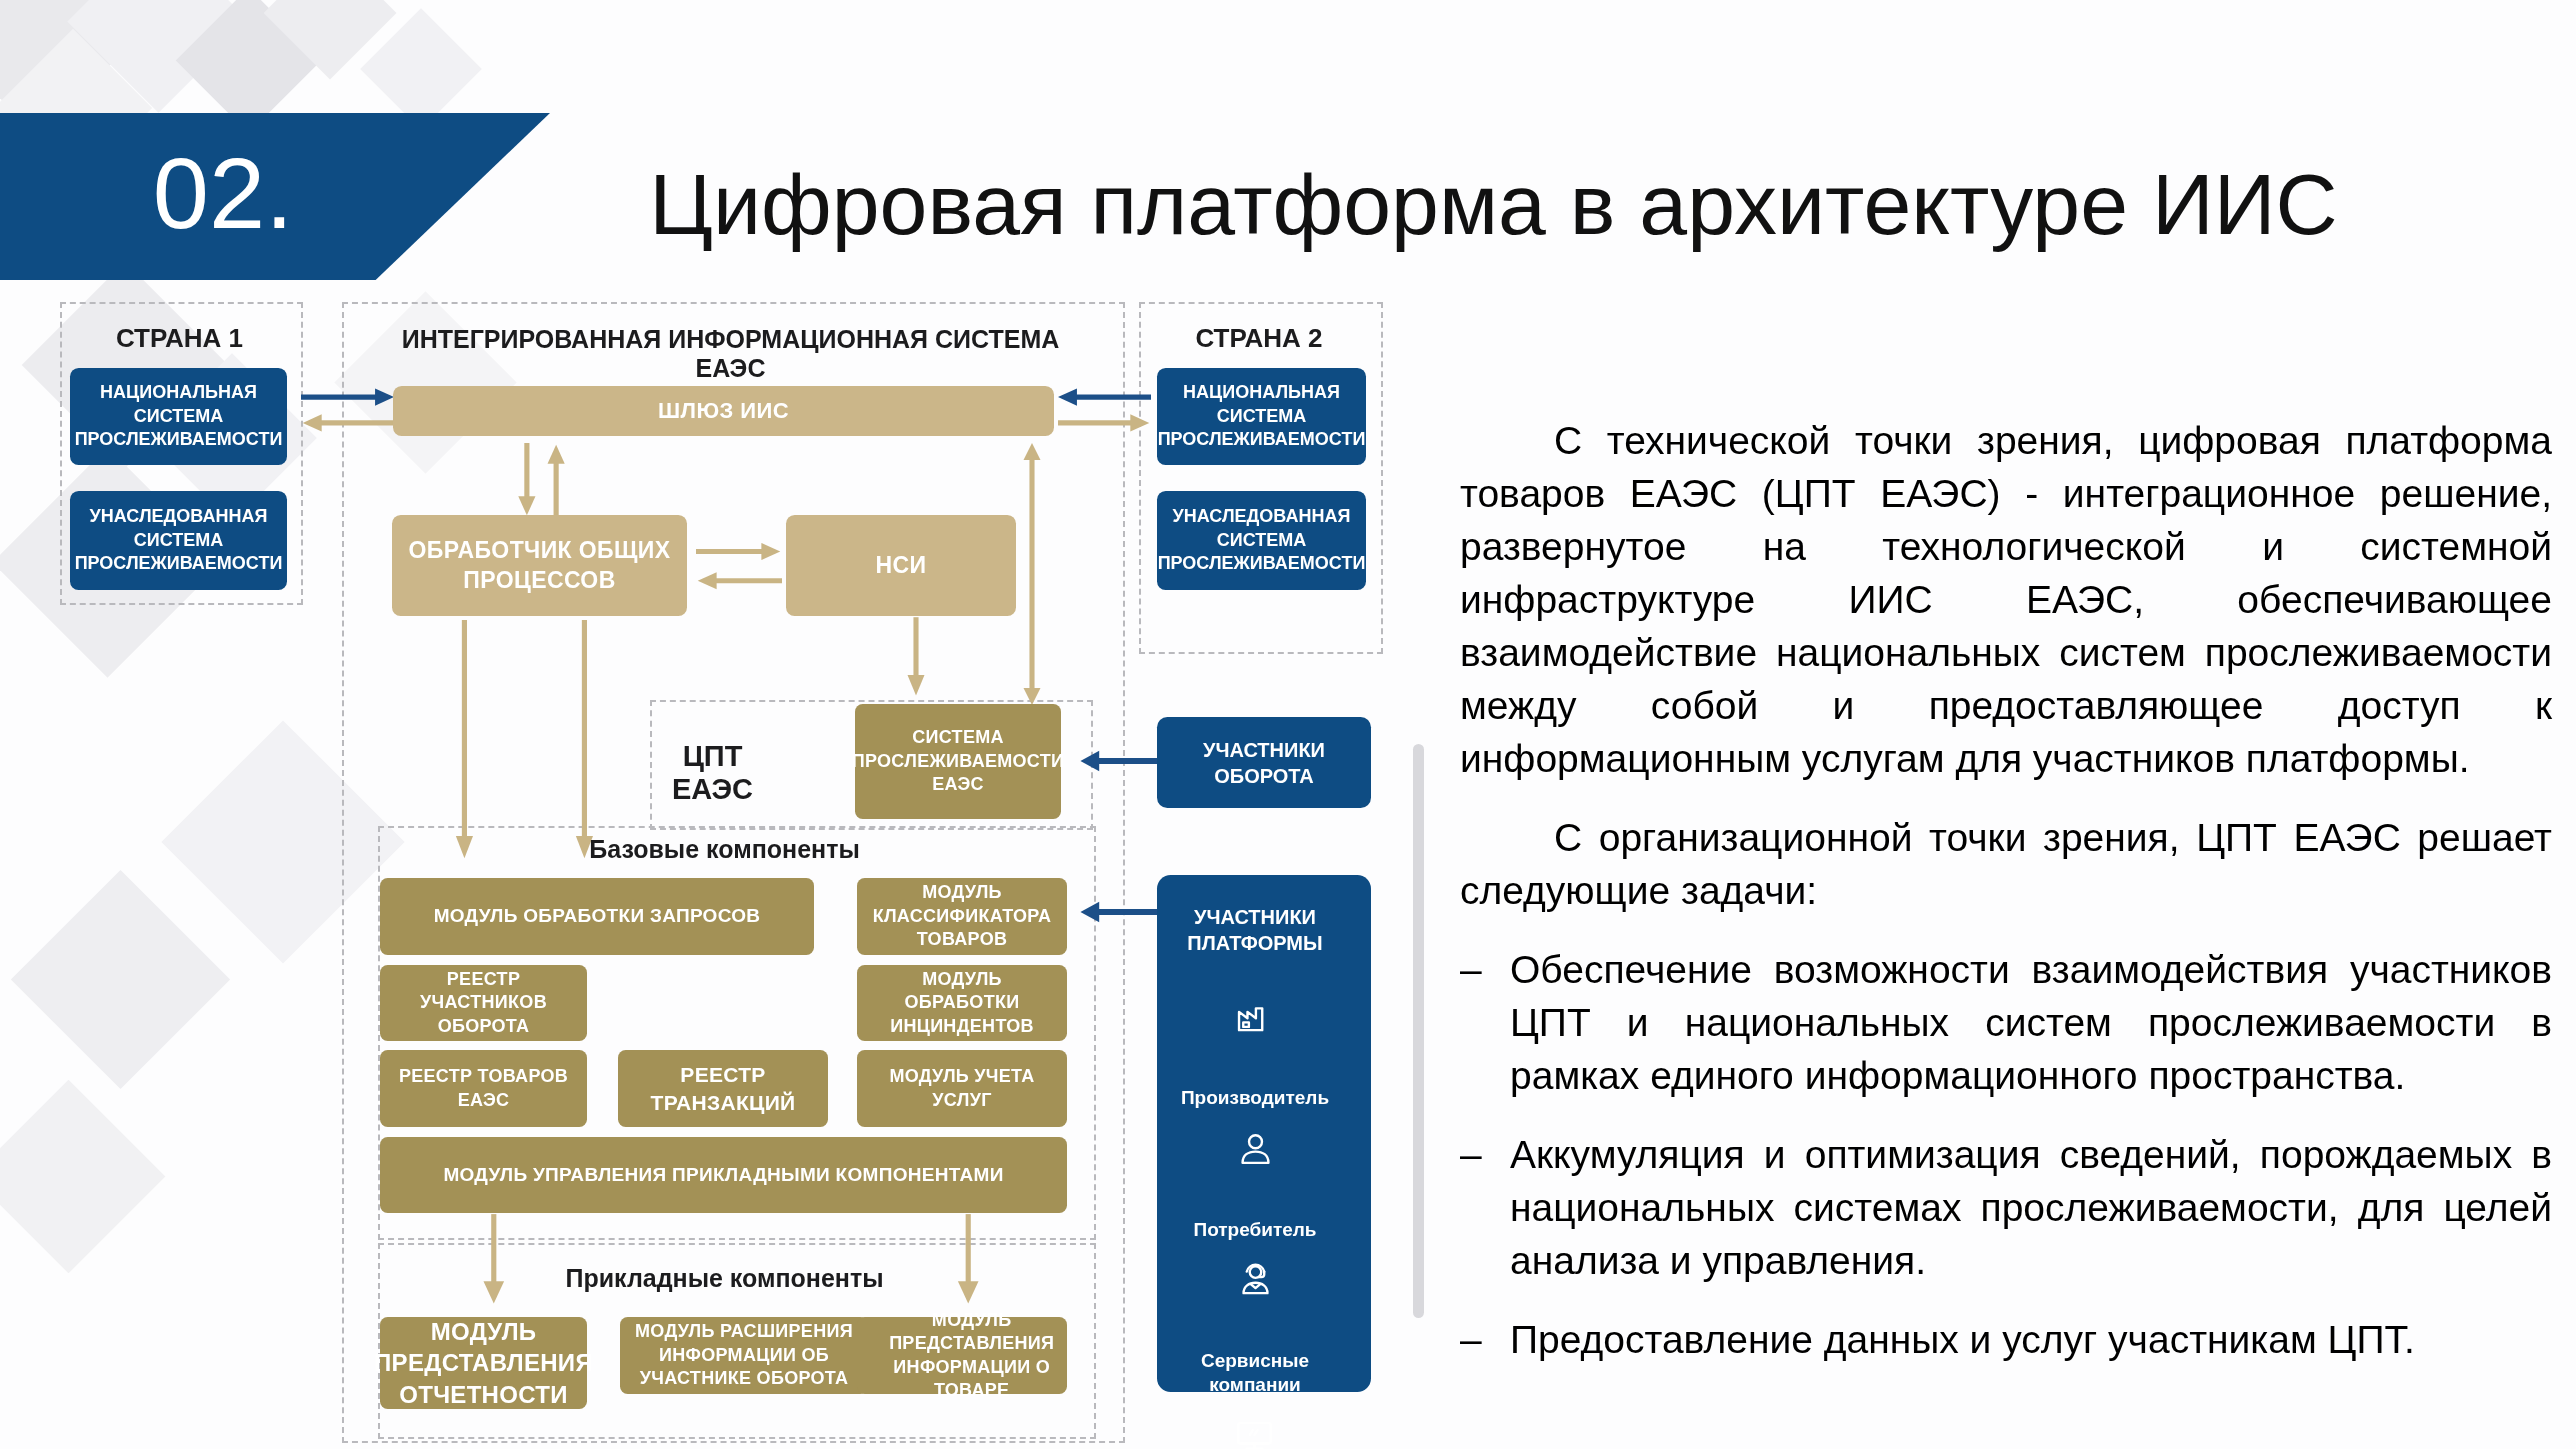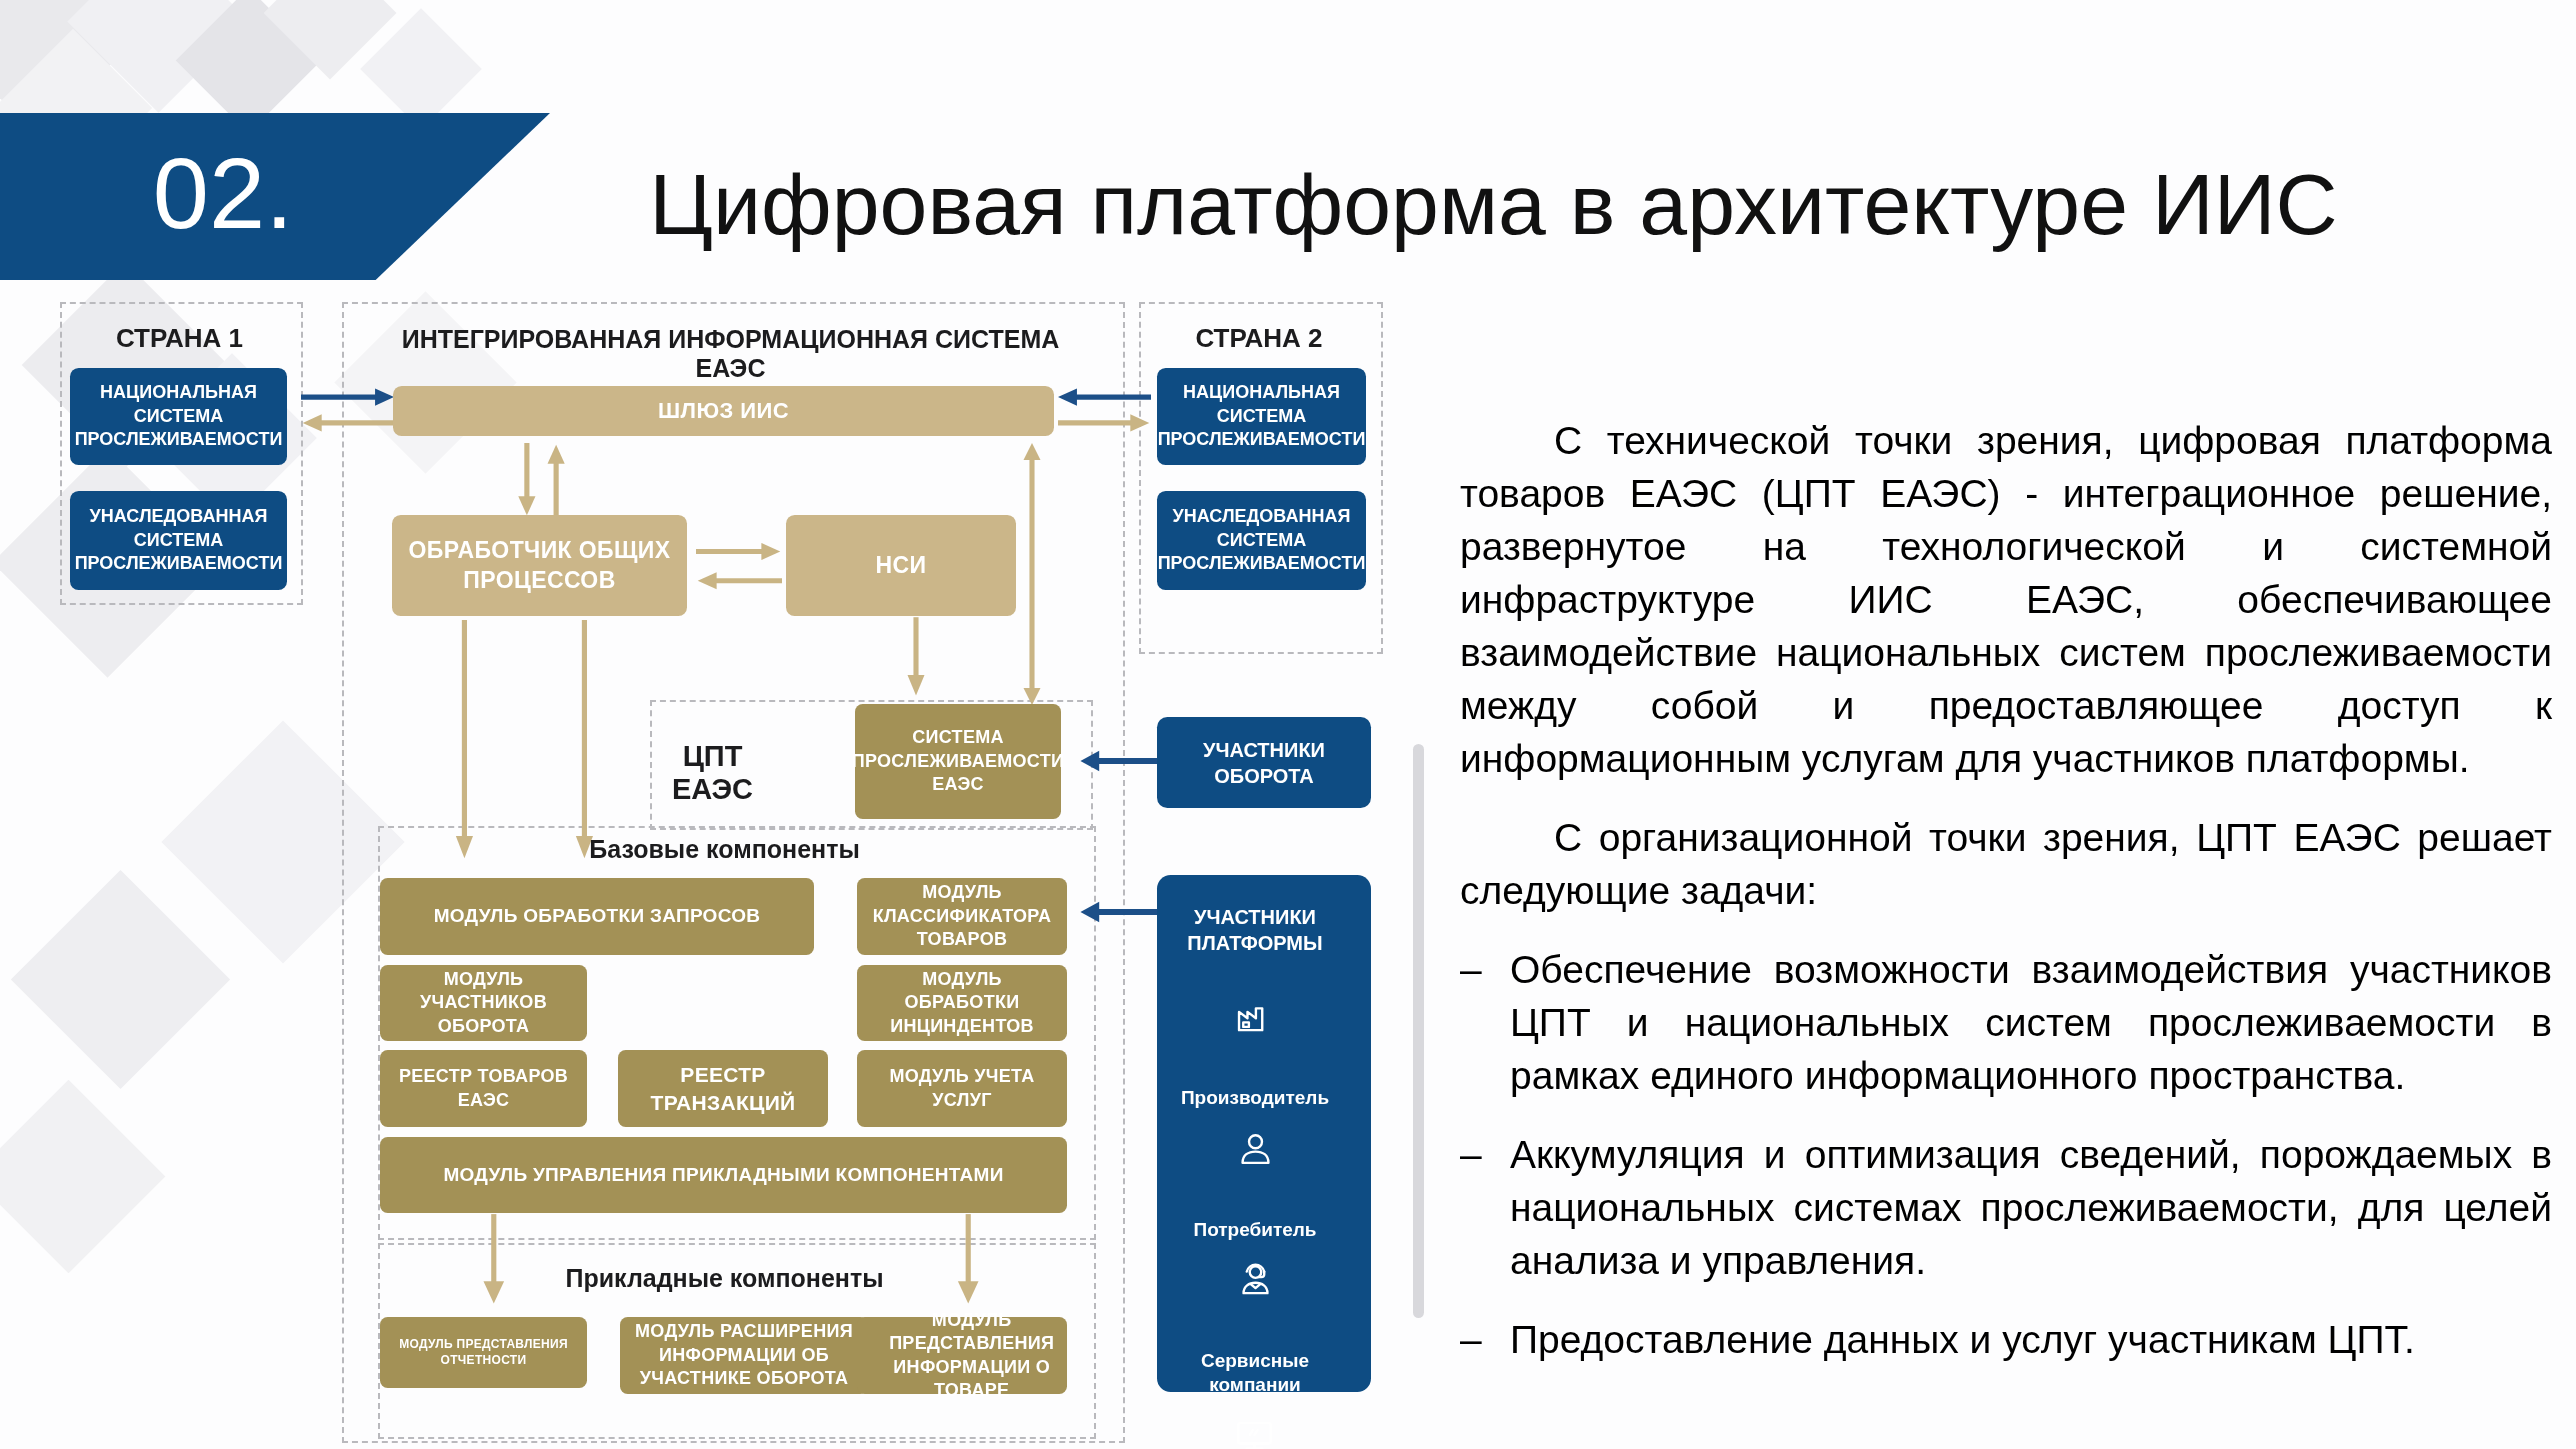--- a/index.html
+++ b/index.html
@@ -94,28 +94,28 @@
   <div class="bluebox" style="left:1157px;top:368px;width:209px;height:97px;font-size:18px;">НАЦИОНАЛЬНАЯ СИСТЕМА ПРОСЛЕЖИВАЕМОСТИ</div>
   <div class="bluebox" style="left:1157px;top:491px;width:209px;height:99px;font-size:18px;">УНАСЛЕДОВАННАЯ СИСТЕМА ПРОСЛЕЖИВАЕМОСТИ</div>
 
   <div class="tanbox" style="left:393px;top:386px;width:661px;height:50px;font-size:22px;">ШЛЮЗ ИИС</div>
   <div class="tanbox" style="left:392px;top:515px;width:295px;height:101px;font-size:23px;">ОБРАБОТЧИК ОБЩИХ ПРОЦЕССОВ</div>
   <div class="tanbox" style="left:786px;top:515px;width:230px;height:101px;font-size:23px;">НСИ</div>
   <div class="olivebox" style="left:855px;top:704px;width:206px;height:115px;font-size:18px;">СИСТЕМА ПРОСЛЕЖИВАЕМОСТИ ЕАЭС</div>
 
   <div class="olivebox" style="left:380px;top:878px;width:434px;height:77px;font-size:19px;">МОДУЛЬ ОБРАБОТКИ ЗАПРОСОВ</div>
   <div class="olivebox" style="left:857px;top:878px;width:210px;height:77px;font-size:18px;">МОДУЛЬ КЛАССИФИКАТОРА ТОВАРОВ</div>
-  <div class="olivebox" style="left:380px;top:965px;width:207px;height:76px;font-size:18px;">МОДУЛЬ УЧАСТНИКОВ ОБОРОТА</div>
+  <div class="olivebox" style="left:380px;top:965px;width:207px;height:76px;font-size:18px;">РЕЕСТР УЧАСТНИКОВ ОБОРОТА</div>
   <div class="olivebox" style="left:857px;top:965px;width:210px;height:76px;font-size:18px;">МОДУЛЬ ОБРАБОТКИ ИНЦИНДЕНТОВ</div>
   <div class="olivebox" style="left:380px;top:1050px;width:207px;height:77px;font-size:18px;">РЕЕСТР ТОВАРОВ ЕАЭС</div>
   <div class="olivebox" style="left:618px;top:1050px;width:210px;height:77px;font-size:21px;">РЕЕСТР ТРАНЗАКЦИЙ</div>
   <div class="olivebox" style="left:857px;top:1050px;width:210px;height:77px;font-size:18px;">МОДУЛЬ УЧЕТА УСЛУГ</div>
   <div class="olivebox" style="left:380px;top:1137px;width:687px;height:76px;font-size:19px;">МОДУЛЬ УПРАВЛЕНИЯ ПРИКЛАДНЫМИ КОМПОНЕНТАМИ</div>
 
-  <div class="olivebox" style="left:380px;top:1317px;width:207px;height:71px;font-size:12px;">МОДУЛЬ ПРЕДСТАВЛЕНИЯ ОТЧЕТНОСТИ</div>
+  <div class="olivebox" style="left:380px;top:1317px;width:207px;height:92px;font-size:24px;">МОДУЛЬ ПРЕДСТАВЛЕНИЯ ОТЧЕТНОСТИ</div>
   <div class="olivebox" style="left:620px;top:1317px;width:248px;height:77px;font-size:18px;">МОДУЛЬ РАСШИРЕНИЯ ИНФОРМАЦИИ ОБ УЧАСТНИКЕ ОБОРОТА</div>
   <div class="olivebox" style="left:857px;top:1317px;width:210px;height:77px;font-size:18px;padding-left:28px;">МОДУЛЬ ПРЕДСТАВЛЕНИЯ ИНФОРМАЦИИ О ТОВАРЕ</div>
 
   <div class="bluebox" style="left:1157px;top:717px;width:214px;height:91px;font-size:20px;border-radius:10.3px;">УЧАСТНИКИ ОБОРОТА</div>
 
   <div id="platform-panel">
     <div class="pp-label">УЧАСТНИКИ ПЛАТФОРМЫ</div>
     <div class="pp-item">
       <svg viewBox="0 0 32 32">
         <path d="M5 25 V12 l6 4.5 V12 l6 4.5 V9.5 h4.5 V25 Z"></path>

